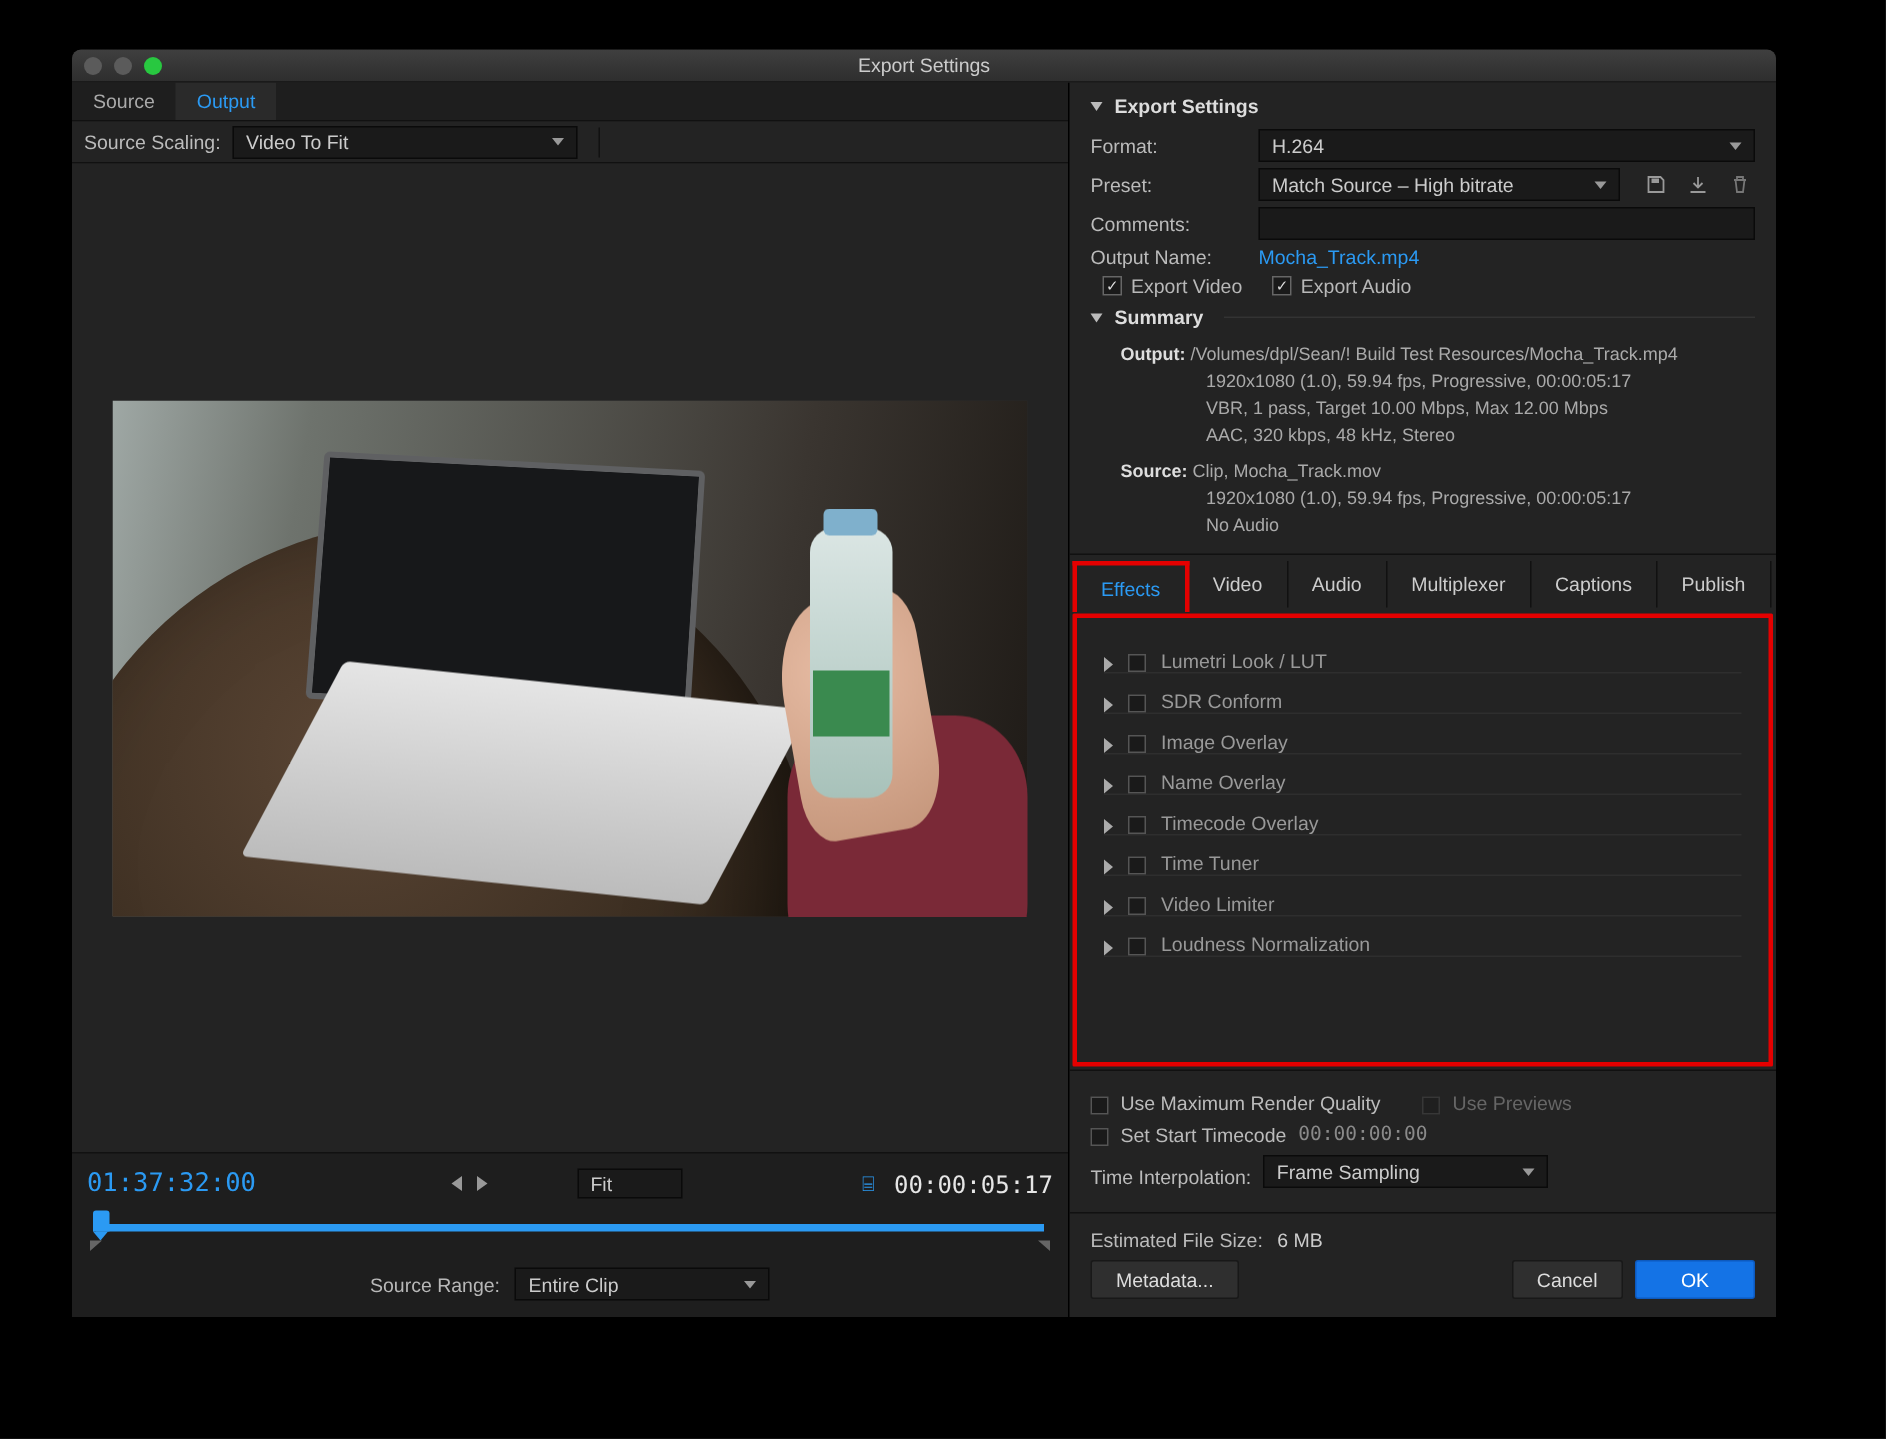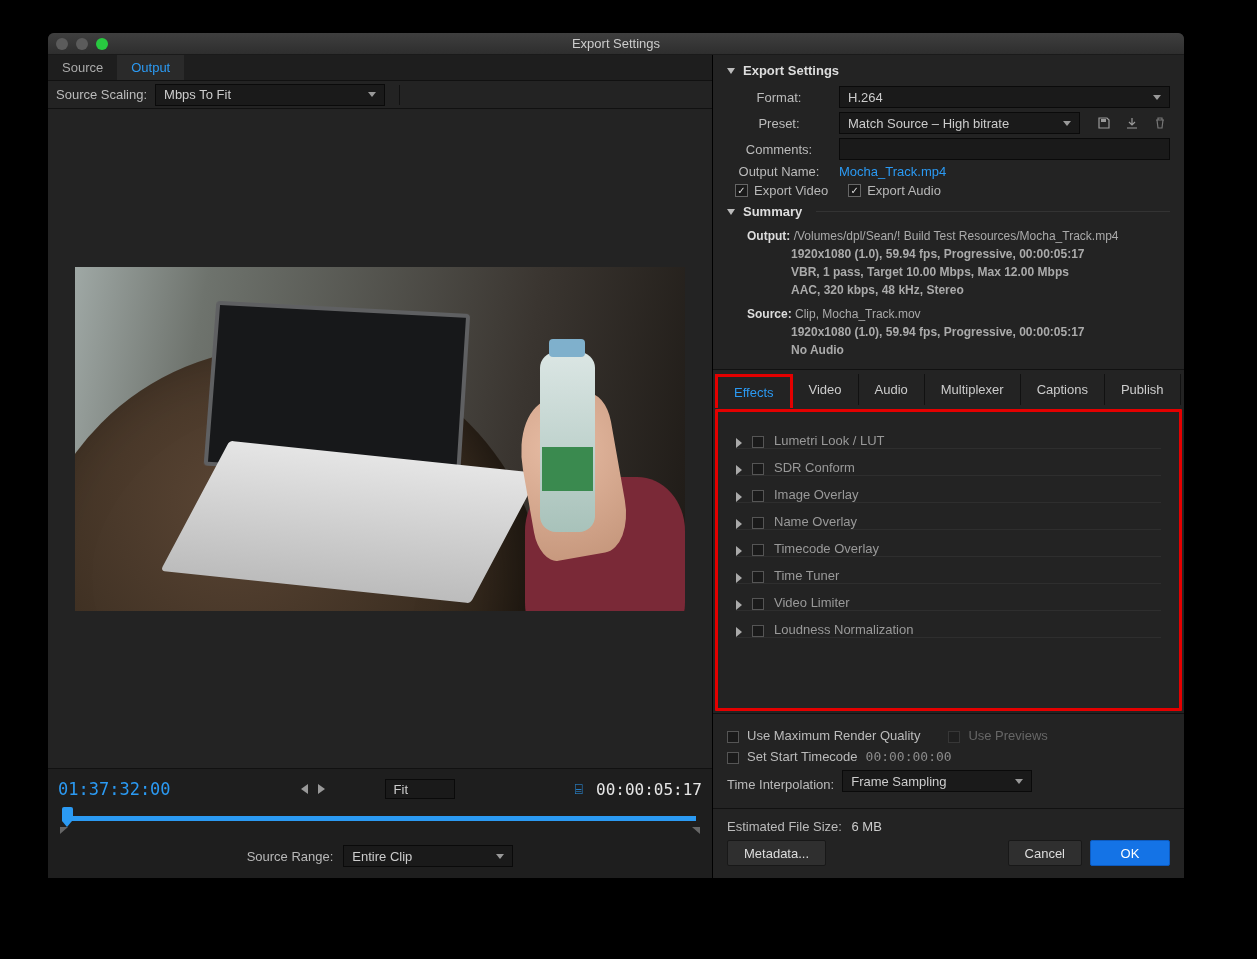--- a/index.html
+++ b/index.html
@@ -48,29 +48,29 @@
   .track-head:after{content:"";position:absolute;left:0;top:14px;border-left:5.5px solid transparent;border-right:5.5px solid transparent;border-top:6px solid #2b9af3;}
   .track-bracket-l,.track-bracket-r{position:absolute;top:20px;width:0;height:0;border-top:7px solid #666;}
   .track-bracket-l{left:2px;border-right:8px solid transparent;}
   .track-bracket-r{right:2px;border-left:8px solid transparent;}
   .range-row { display:flex; align-items:center; justify-content:center; gap:10px; margin-top:16px;}
   
   .section { padding:8px 14px 10px; border-bottom:1px solid #111;}
   .sec-header { display:flex; align-items:center; font-weight:600; color:#ddd; margin-bottom:8px; gap:8px;}
   .disclose { width:0;height:0;border-left:4px solid transparent;border-right:4px solid transparent;border-top:6px solid #bbb;}
   .field-row { display:flex; align-items:center; margin:4px 0; gap:8px;}
-  .field-row .flabel { width:104px; text-align:center; color:#bbb;}
+  .field-row .flabel { width:104px; text-align:left; color:#bbb;}
   .field-row .dropdown { flex:1; min-width:0;}
   .link-text{color:#2b9af3; cursor:pointer;}
   .check { width:13px;height:13px;border:1px solid #666;background:#1a1a1a;display:inline-flex;align-items:center;justify-content:center;font-size:10px;color:#ddd;}
   .check.on:after{content:"✓";}
   .icon-btn { width:20px;height:18px;display:inline-flex;align-items:center;justify-content:center;color:#999;cursor:pointer;}
   .summary-block{margin-left:20px; font-size:12px; line-height:1.5; color:#aaa;}
   .summary-block .shead{color:#ddd; font-weight:600;}
-  .summary-block .sindent{margin-left:44px;font-weight:bold;}
+  .summary-block .sindent{margin-left:57px;}
   .sub-tab{padding:8px 16px; color:#ccc; font-size:13px; cursor:pointer; border-right:1px solid #111;}
   .sub-tab.active{color:#2b9af3;}
   .red-box-outer{border:3px solid #e40000; border-radius:1px; margin:4px 2px 2px 2px; padding:0 0 20px 0;}
   .effects-wrap{padding:10px 18px 2px;}
   .effect-row{display:flex;align-items:flex-end;height:27px;border-bottom:1px solid #2e2e2e;gap:10px;}
   .tri-right{width:0;height:0;border-top:5px solid transparent;border-bottom:5px solid transparent;border-left:6px solid #aaa;}
   .effect-check{width:12px;height:12px;background:#1a1a1a;border:1px solid #555;}
   .effect-name{color:#999;}
   .bottom-opts{padding:8px 14px 10px;}
   .opt-row{display:flex;align-items:flex-end;gap:8px;margin:6px 0;color:#bbb;}
@@ -101,21 +101,21 @@
   <div class="content">
 
     <div class="left">
       <div class="tabs-top">
         <div class="tab">Source</div>
         <div class="tab active">Output</div>
       </div>
       <div class="toolbar-row">
         <span class="lbl">Source Scaling:</span>
         <div class="dropdown" style="width:230px">
-          <span>Mbps To Fit</span>
+          <span>Video To Fit</span>
           <span class="caret"></span>
         </div>
         <div style="width:1px;height:20px;background:#111;margin-left:6px;"></div>
       </div>
       <div class="preview-area">
         <div class="preview-img">
           <div class="scene-bg"></div>
           <div class="tabletop"></div>
           <div class="laptop-lid"></div>
           <div class="laptop-base"></div>

